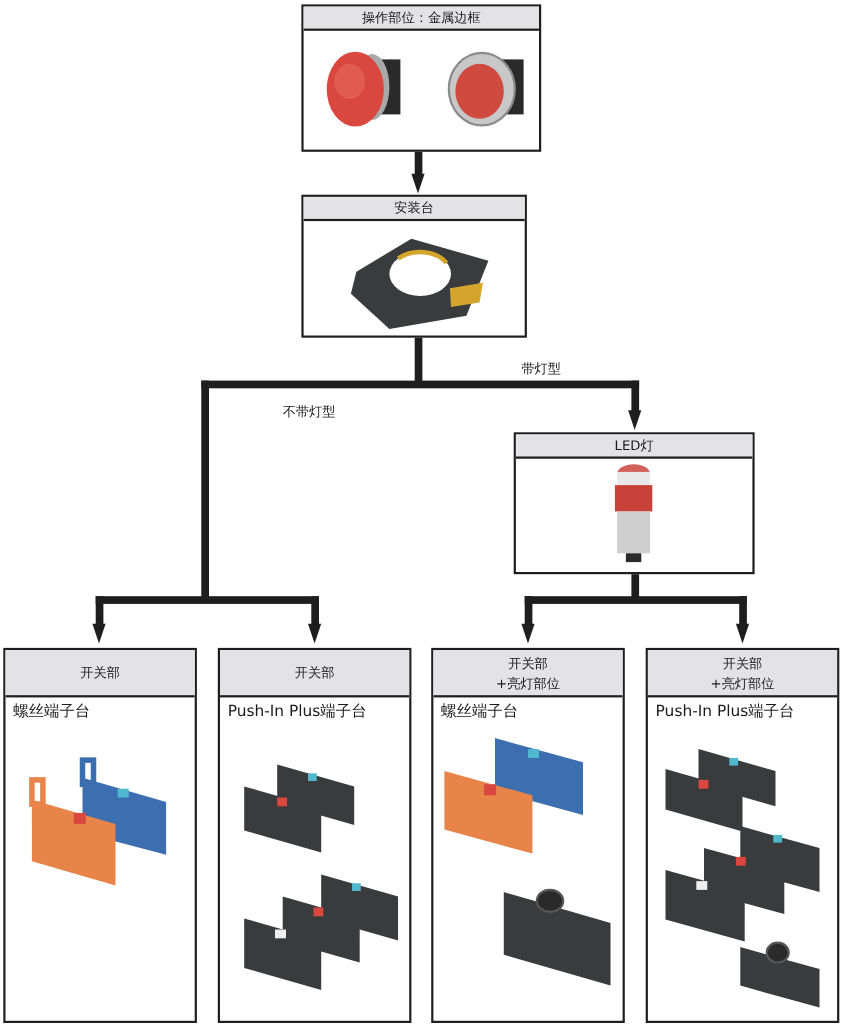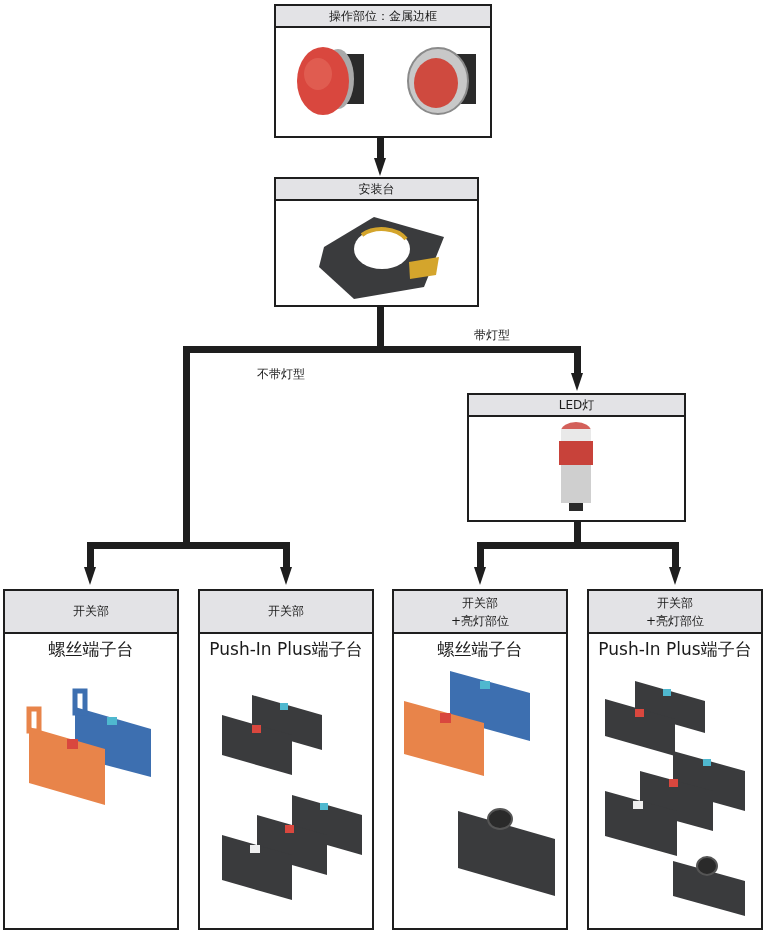--- a/index.html
+++ b/index.html
@@ -1,21 +1,21 @@
 <!DOCTYPE html>
 <html><head>
 <meta charset="utf-8">
 <style>
   html, body { margin:0; padding:0; background:#ffffff; }
   body { width:765px; height:932px; position:relative; overflow:hidden;
          font-family:"DejaVu Sans","Liberation Sans",sans-serif; color:#1a1a1a; }
   .box { position:absolute; border:2px solid #1e1e1e; background:#fff; box-sizing:border-box; }
   .box .hdr { background:#e3e3e6; border-bottom:2px solid #1e1e1e; text-align:center;
               font-size:12px; line-height:18px; box-sizing:border-box; }
-  .box .sub { font-size:17px; padding:4px 7px;text-align:center; }
+  .box .sub { font-size:14px; padding:4px 7px; }
   .line { position:absolute; background:#1e1e1e; }
   .arrow { position:absolute; width:0; height:0; border-left:6px solid transparent;
            border-right:6px solid transparent; border-top:18px solid #1e1e1e; }
   .label { position:absolute; font-size:12px; }
   .pic { position:absolute; }
 </style>
 </head>
 <body>
 
 <div class="line" style="left:377px;top:137px;width:7px;height:22px;"></div>

